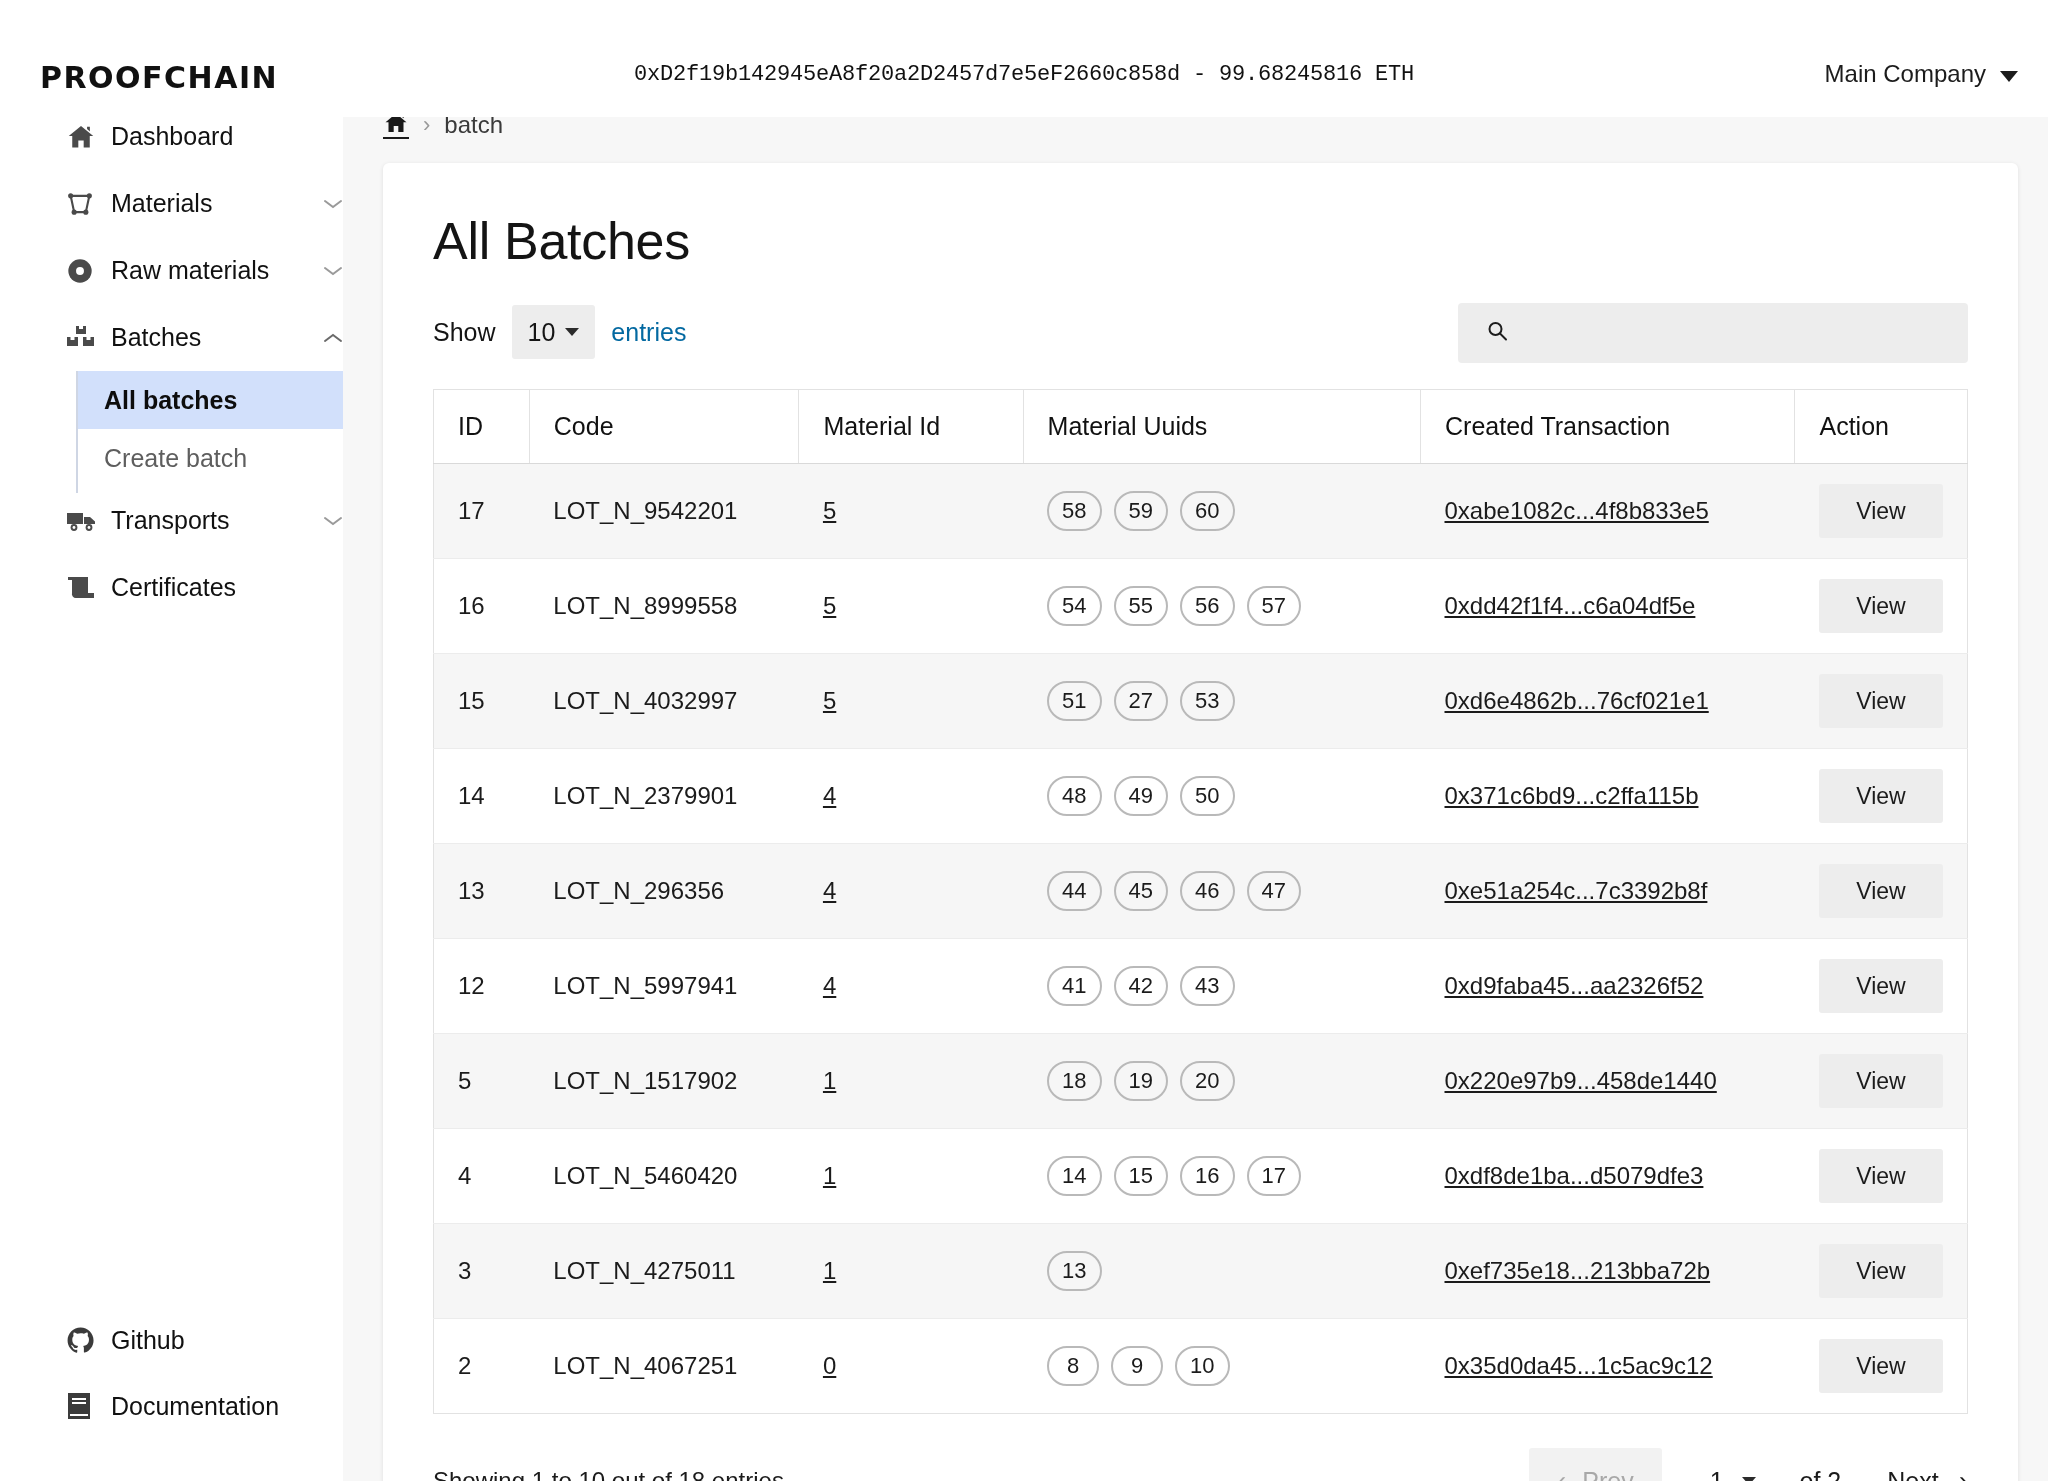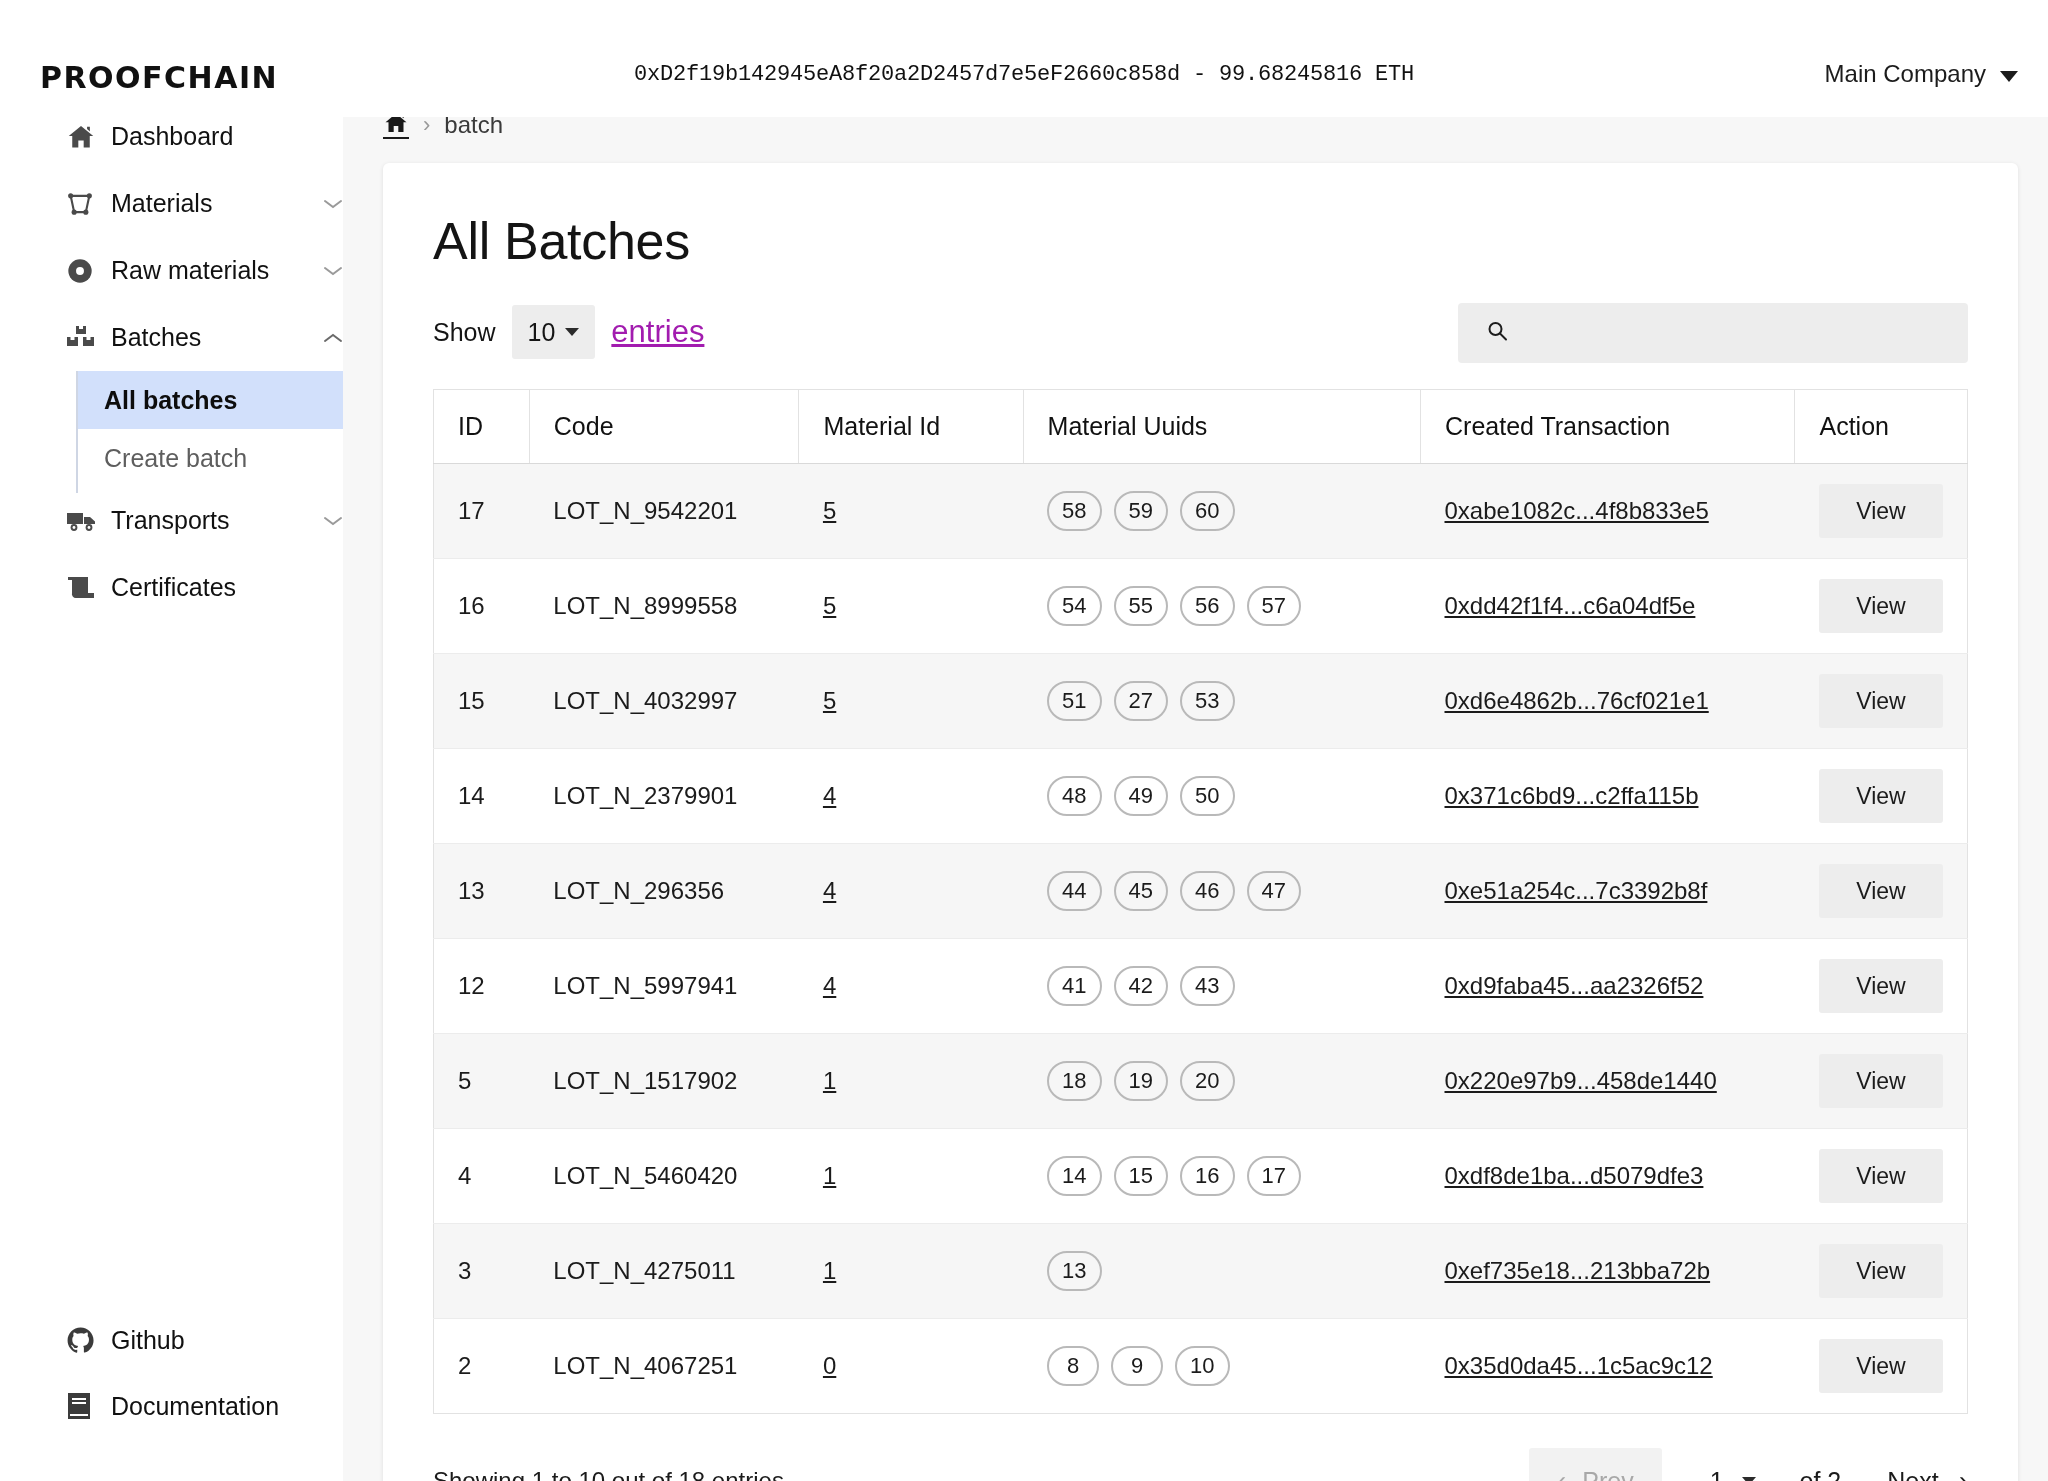--- a/index.html
+++ b/index.html
@@ -129,21 +129,21 @@
   .entries-select {
     margin: 0 16px; background: #ededed; border: none; border-radius: 3px;
     height: 54px; min-width: 74px; padding: 0 16px;
     display: flex; align-items: center; justify-content: center; gap: 10px;
     font-size: 25px; color: #151515; cursor: pointer;
   }
   .mini-caret {
     width:0;height:0;border-left:7px solid transparent;border-right:7px solid transparent;
     border-top:8px solid #2b2b2b;
   }
-  .entries-label { font-size: 31px; color:#a21caf;text-decoration:underline; }
+  .entries-label { font-size: 25px; color:#0369a1; }
 
   .search-box {
     position: absolute; right: 0; top: -2px;
     width: 510px; height: 60px;
     background: #ededed; border-radius: 4px;
     display: flex; align-items: center; padding-left: 28px; gap: 24px;
   }
   .search-input {
     border:none; background: transparent; outline:none;
     font-size: 25px; color: #333; width: 400px;

